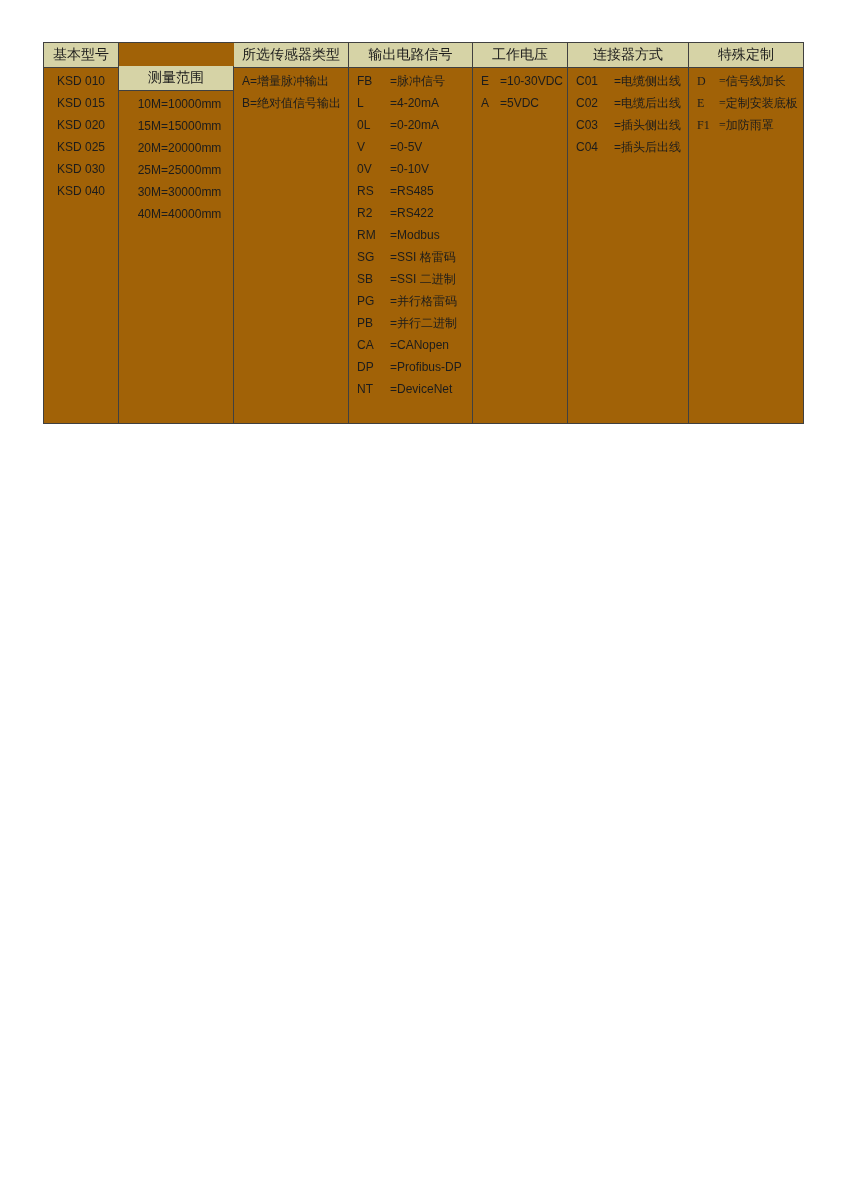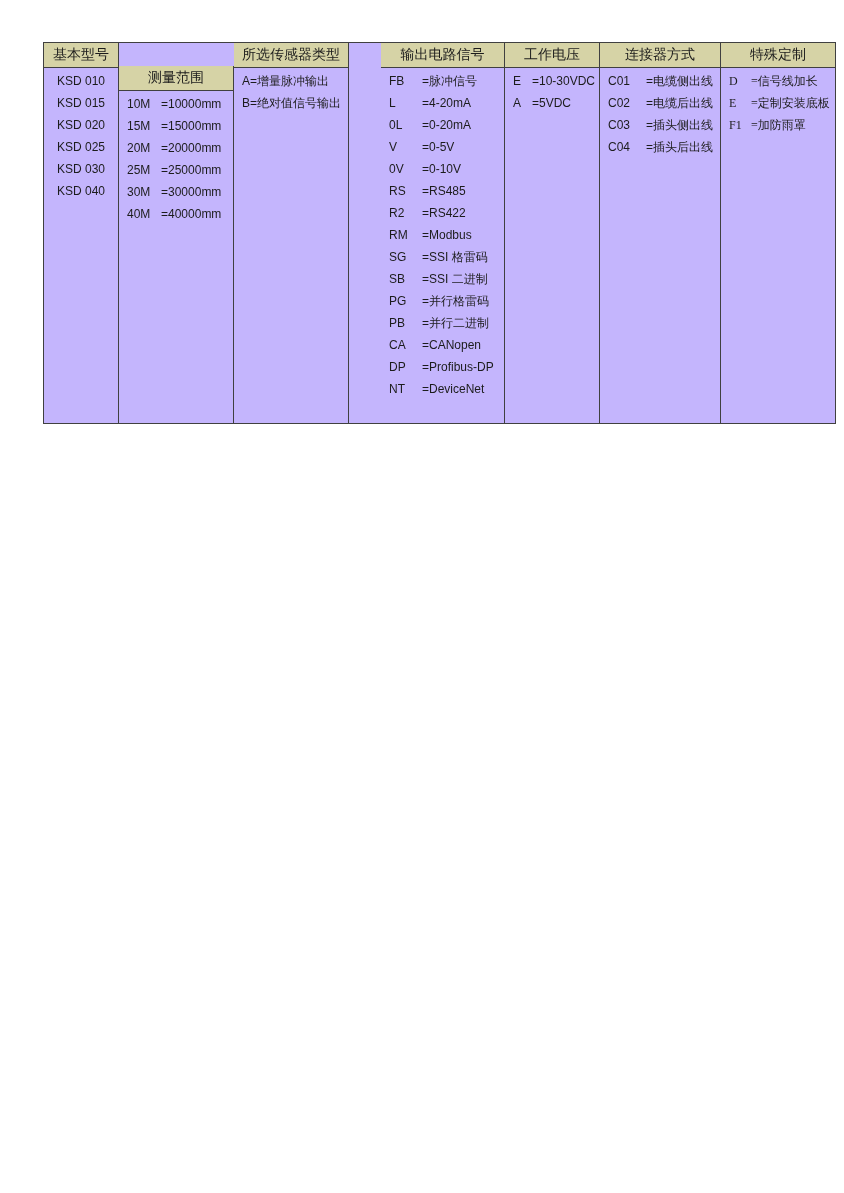--- a/index.html
+++ b/index.html
@@ -14,21 +14,21 @@
     font-family:"Liberation Sans","DejaVu Sans",sans-serif;
     color:var(--text);
     position:relative;
     overflow:hidden;
   }
   .page{position:absolute;inset:0;background:#ffffff;}
   .order-table{
     position:absolute;left:43px;top:42px;
     display:flex;
     border:1px solid var(--border);
-    background:#c4b5fd;
+    background:#a16207;
   }
   .col{border-right:1px solid var(--border);box-sizing:border-box;}
   .col:last-child{border-right:none;font-family:Liberation Serif, serif;}
   .col-header{
     height:24px;
     background:var(--header-bg);
     border-bottom:1px solid var(--border);
     display:flex;align-items:center;justify-content:center;
     font-size:14px;
     white-space:nowrap;
@@ -40,21 +40,21 @@
   }
   .cell-line{
     height:22px;
     display:flex;align-items:center;
     font-size:12px;
     padding-left:8px;
     white-space:nowrap;
   }
   .c0 .cell-line{justify-content:center;padding-left:0;}
   .code{display:inline-block;flex:0 0 auto;}
-  .c1 .code{width:34px;}
+  .c1 .code{width:34px;text-align:right;}
   .c3 .code{width:33px;}
   .c4 .code{width:19px;}
   .c5 .code{width:38px;}
   .c6 .code{width:22px;}
   .footer{
     position:absolute;left:0;top:1122px;width:844px;height:60px;
     font-size:13px;
   }
   .page-number{
     position:absolute;left:52px;top:8px;
@@ -113,21 +113,21 @@
           </div>
         </div>
       </div>
       <div class="col c2" style="width: 115px;">
         <div class="col-header">所选传感器类型</div>
         <div class="col-body">
           <div class="cell-line">A=增量脉冲输出</div>
           <div class="cell-line">B=绝对值信号输出</div>
         </div>
       </div>
-      <div class="col c3" style="width: 124px; margin-left: 32px;">
+      <div class="col c3" style="width: 124px;">
         <div class="col-header">输出电路信号</div>
         <div class="col-body">
           <div class="cell-line">
             <span class="code">FB</span>
             <span class="val">=脉冲信号</span>
           </div>
           <div class="cell-line">
             <span class="code">L</span>
             <span class="val">=4-20mA</span>
           </div>

